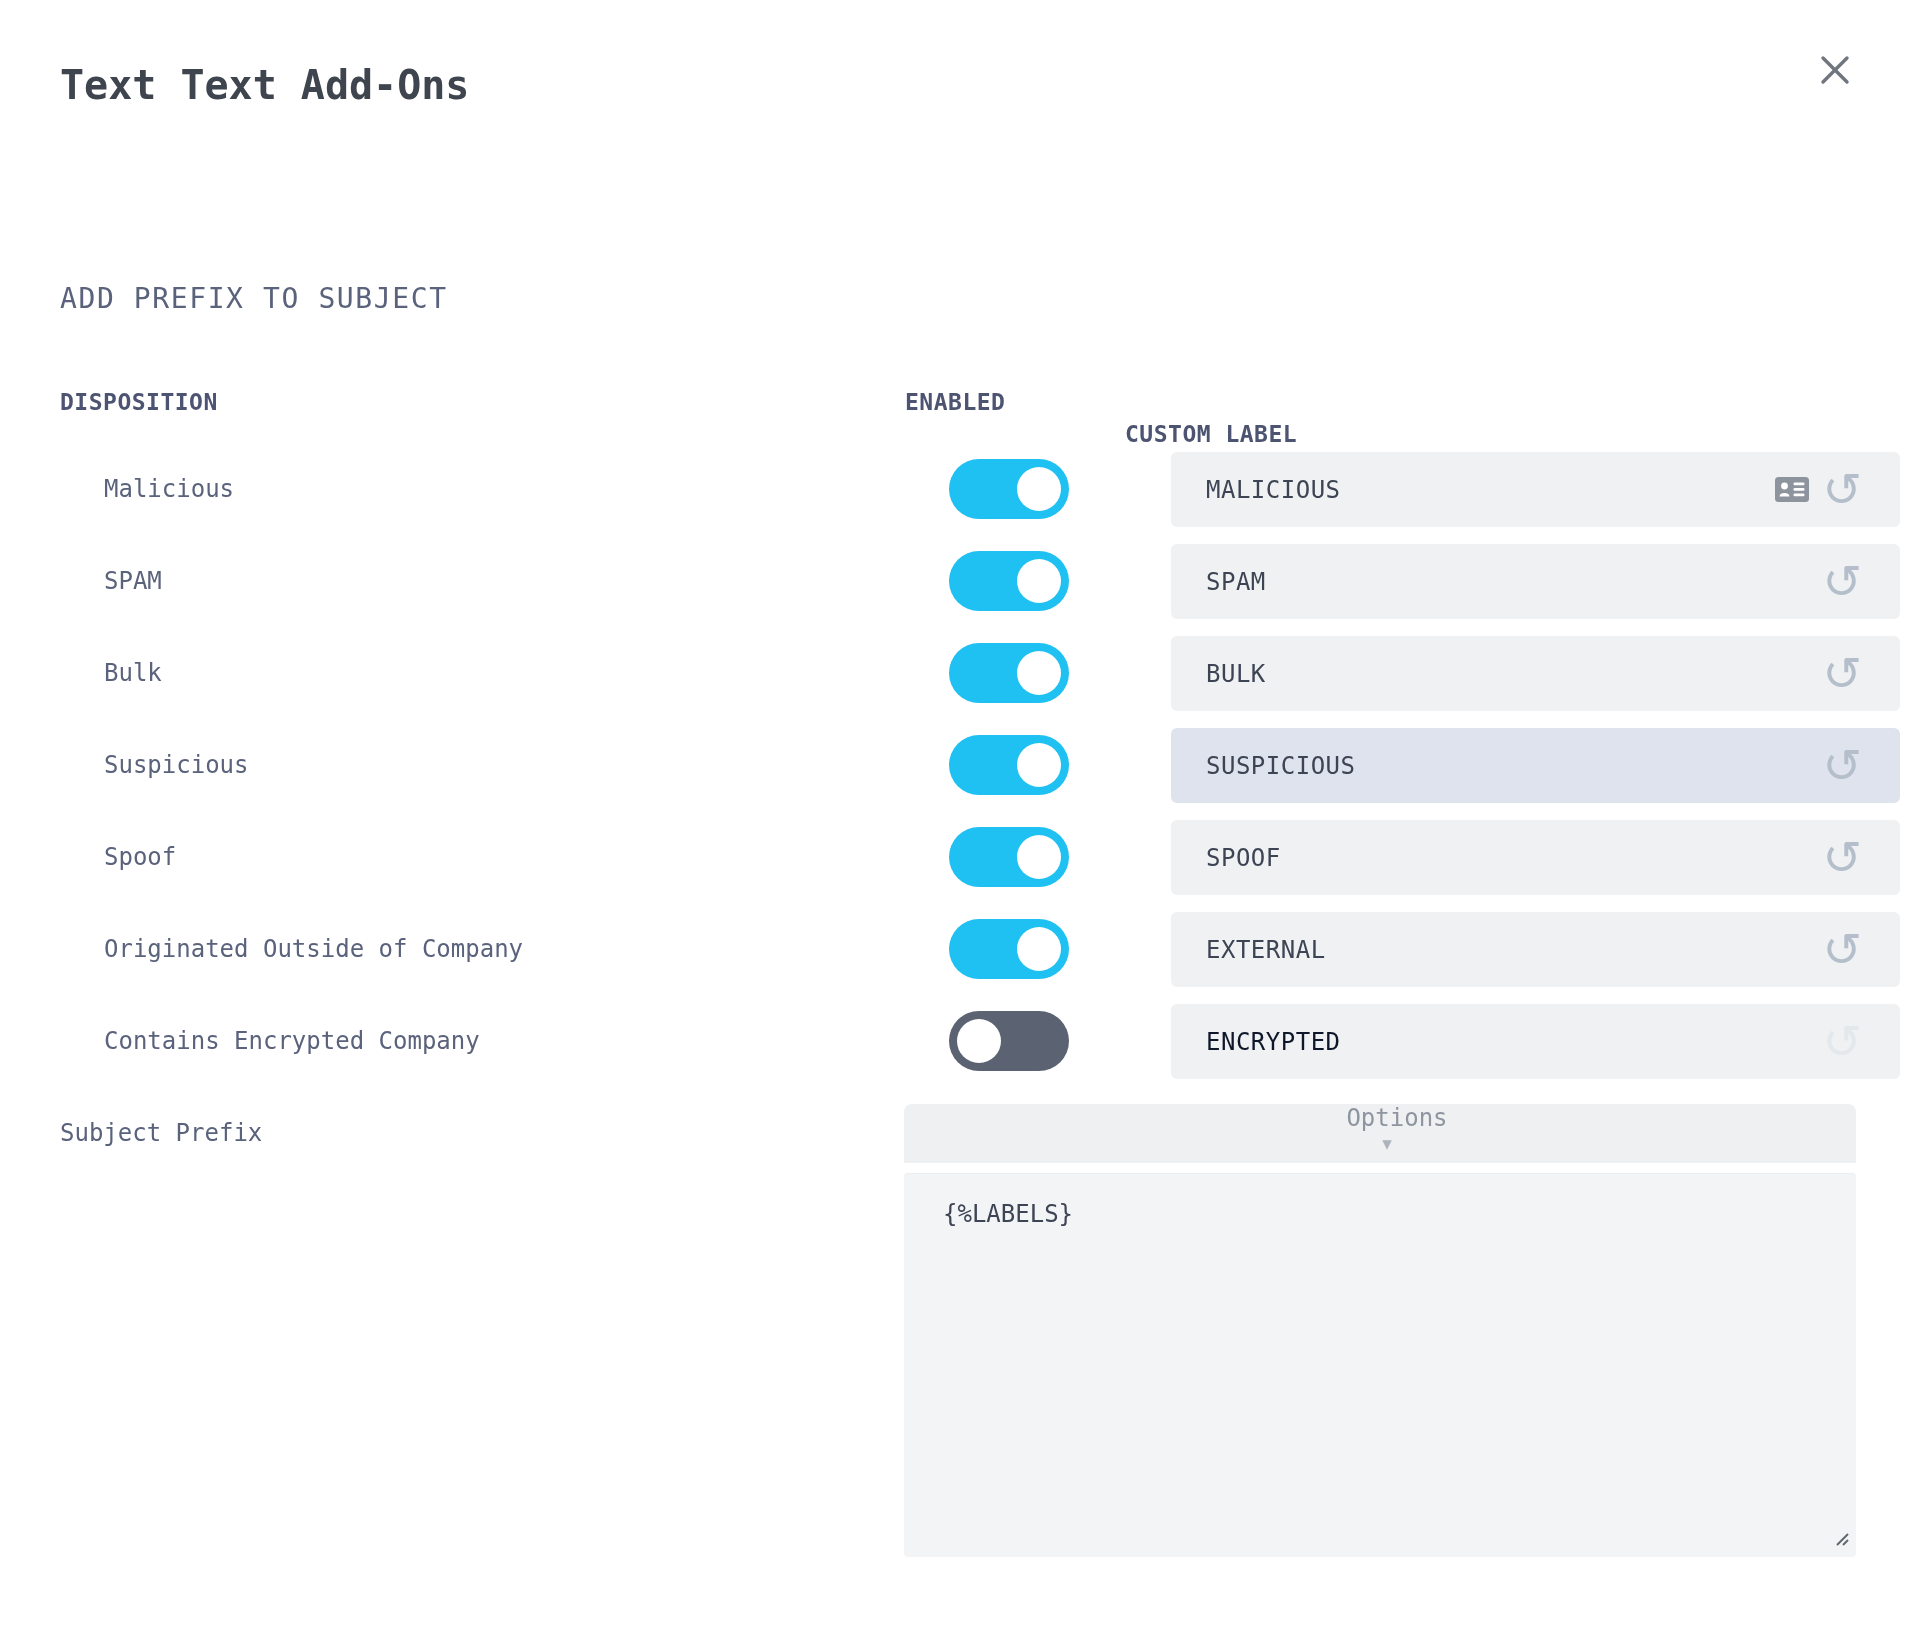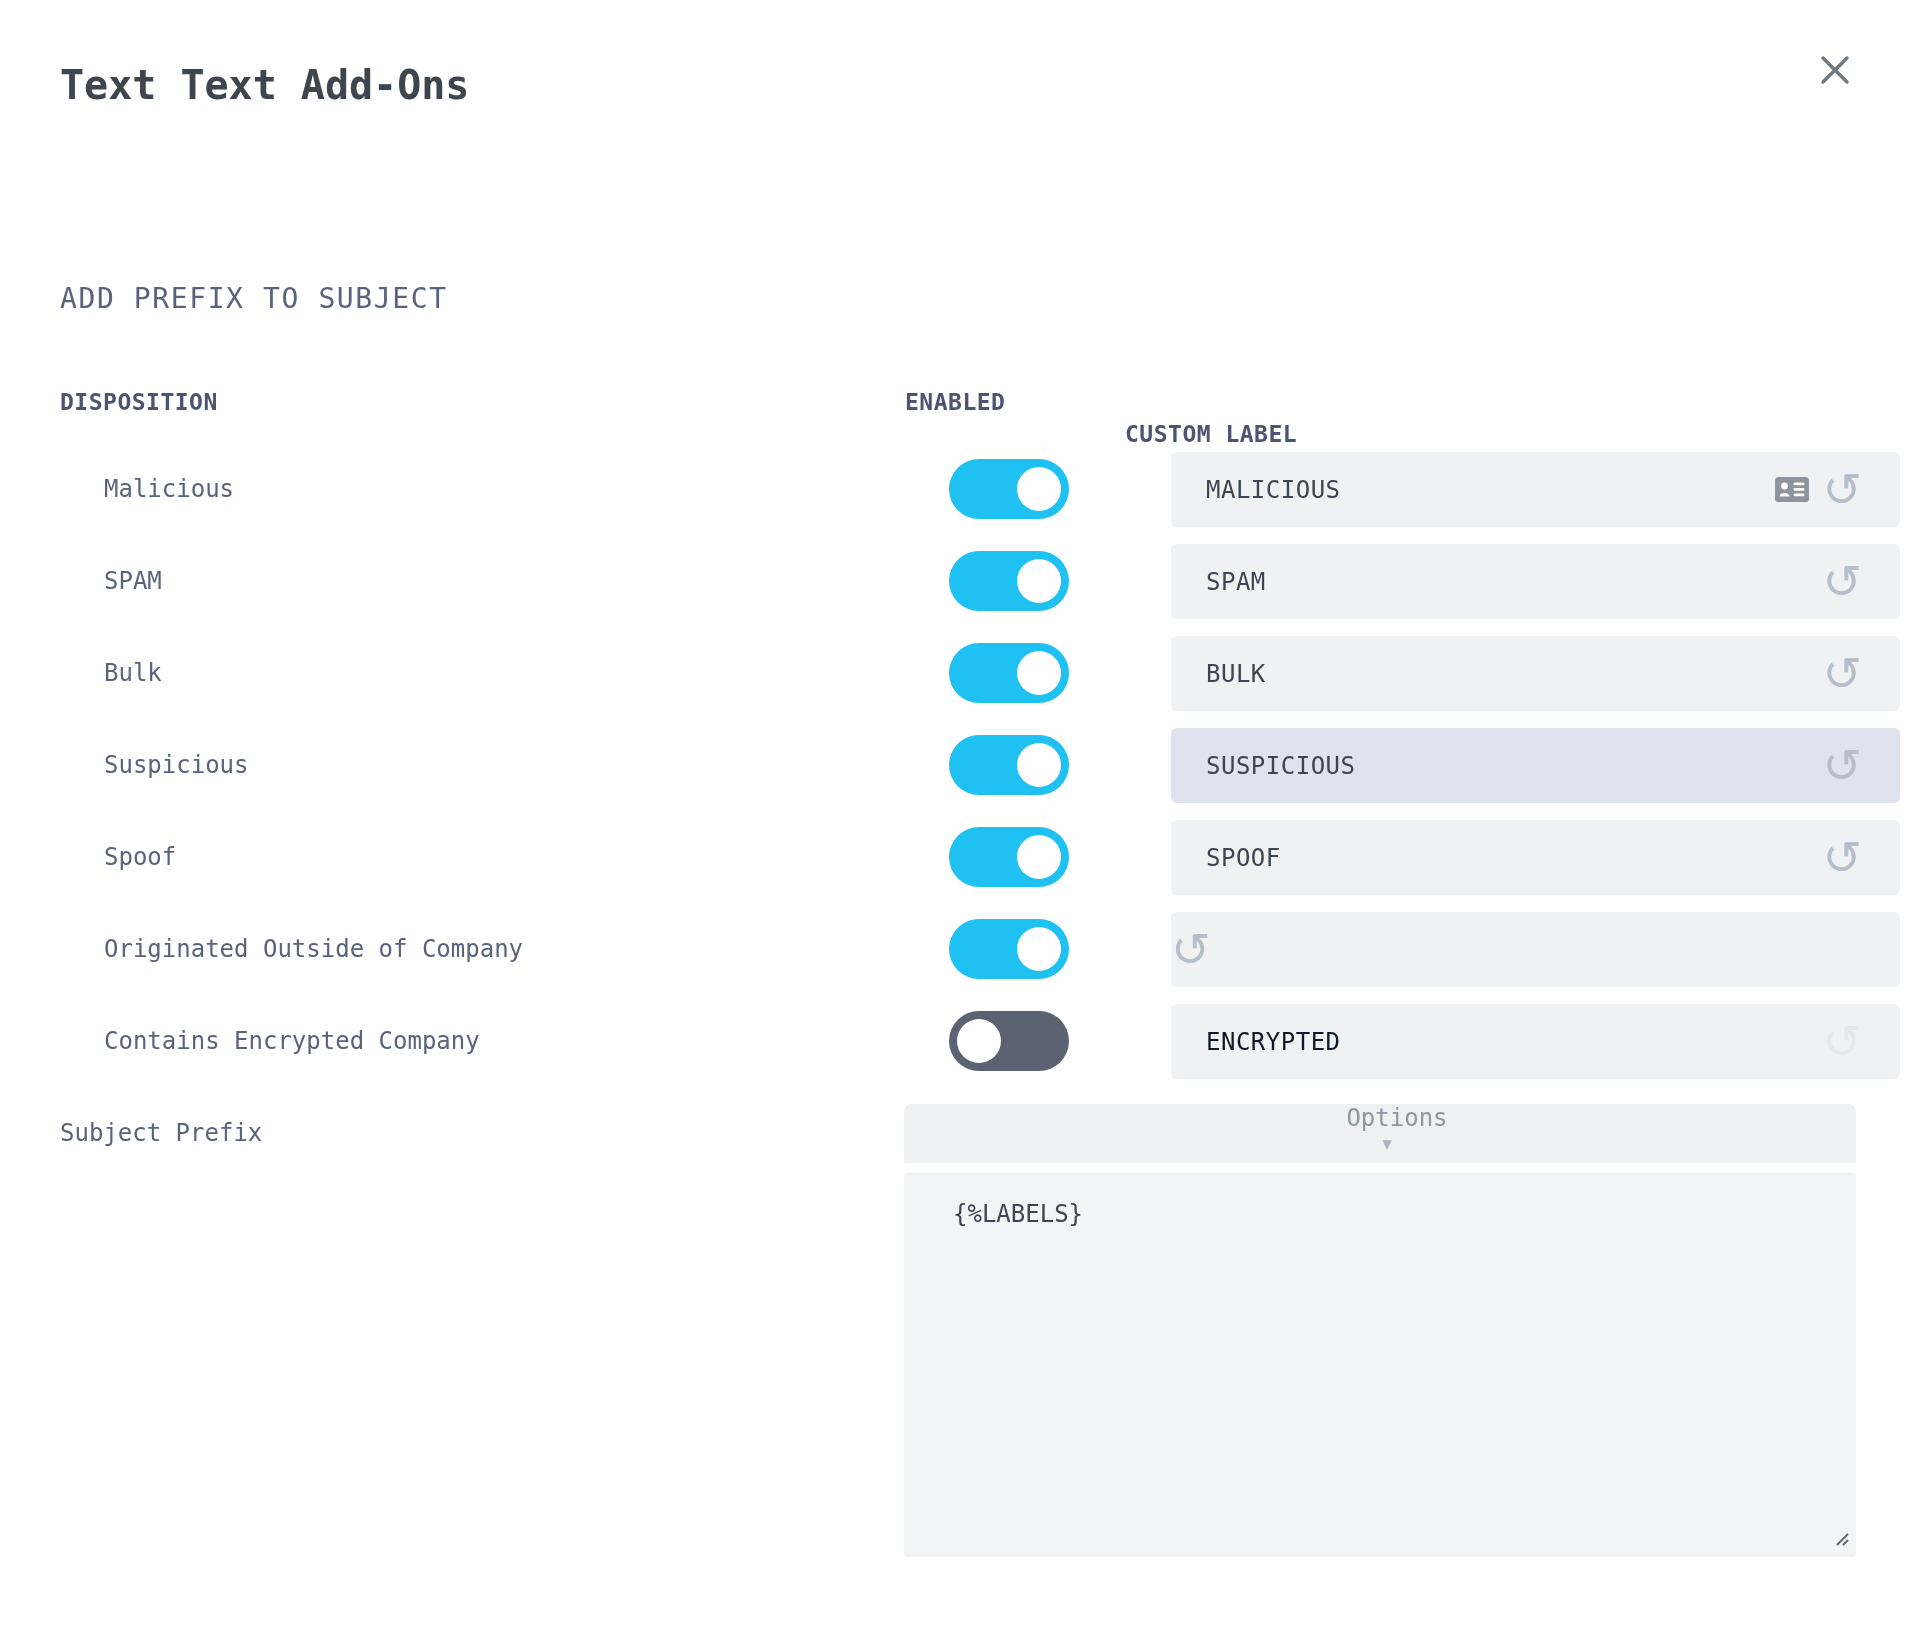--- a/index.html
+++ b/index.html
@@ -68,21 +68,21 @@
     position:absolute;left:904px;top:1104px;width:952px;height:59px;
     background:#eef0f1;border-radius:8px 8px 0 0;display:flex;align-items:center;box-sizing:border-box;cursor:pointer;flex-direction:column;
   }
   .options-text{margin-left:34px;font-size:24px;color:#8e95a0;white-space:nowrap;}
   .caret{font-family:"DejaVu Sans",sans-serif;font-size:19px;color:#adb3bc;margin-left:14px;}
   .prefix-textarea{
     position:absolute;left:904px;top:1173px;width:952px;height:384px;
     background:#f3f4f6;border-radius:4px;box-sizing:border-box;border-top:1px solid #eceef1;
   }
   .prefix-textarea .ta-value{
-    position:absolute;left:49px;top:26px;font-size:24px;color:#3d4454;white-space:pre;
+    position:absolute;left:39px;top:26px;font-size:24px;color:#3d4454;white-space:pre;
   }
   .resize-handle{position:absolute;right:5px;bottom:5px;cursor:nwse-resize;}
 </style>
 </head>
 <body>
 
 <div class="modal-title">Text Text Add-Ons</div>
 <button class="close-btn">
   <span style="display:flex;">
     <svg width="30" height="30" viewBox="0 0 30 30">
@@ -162,20 +162,21 @@
 
       <span class="reset-icon">↺</span>
     </div>
   </div>
     <div class="row">
     <div class="row-label">Originated Outside of Company</div>
     <div class="toggle on">
       <span class="knob"></span>
     </div>
     <div class="label-input">
+      <span class="value">EXTERNAL</span>
 
       <span class="reset-icon">↺</span>
     </div>
   </div>
     <div class="row">
     <div class="row-label">Contains Encrypted Company</div>
     <div class="toggle off">
       <span class="knob"></span>
     </div>
     <div class="label-input disabled">

